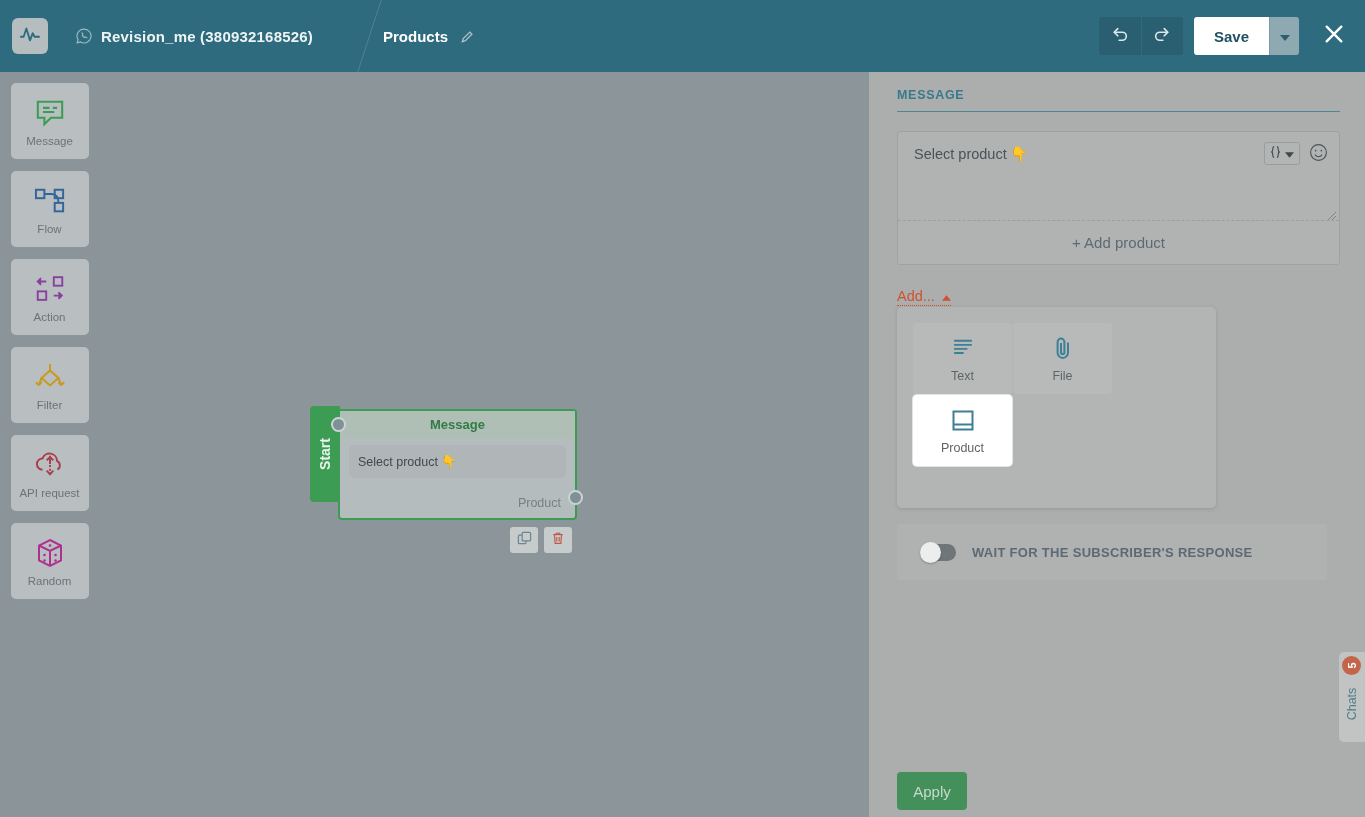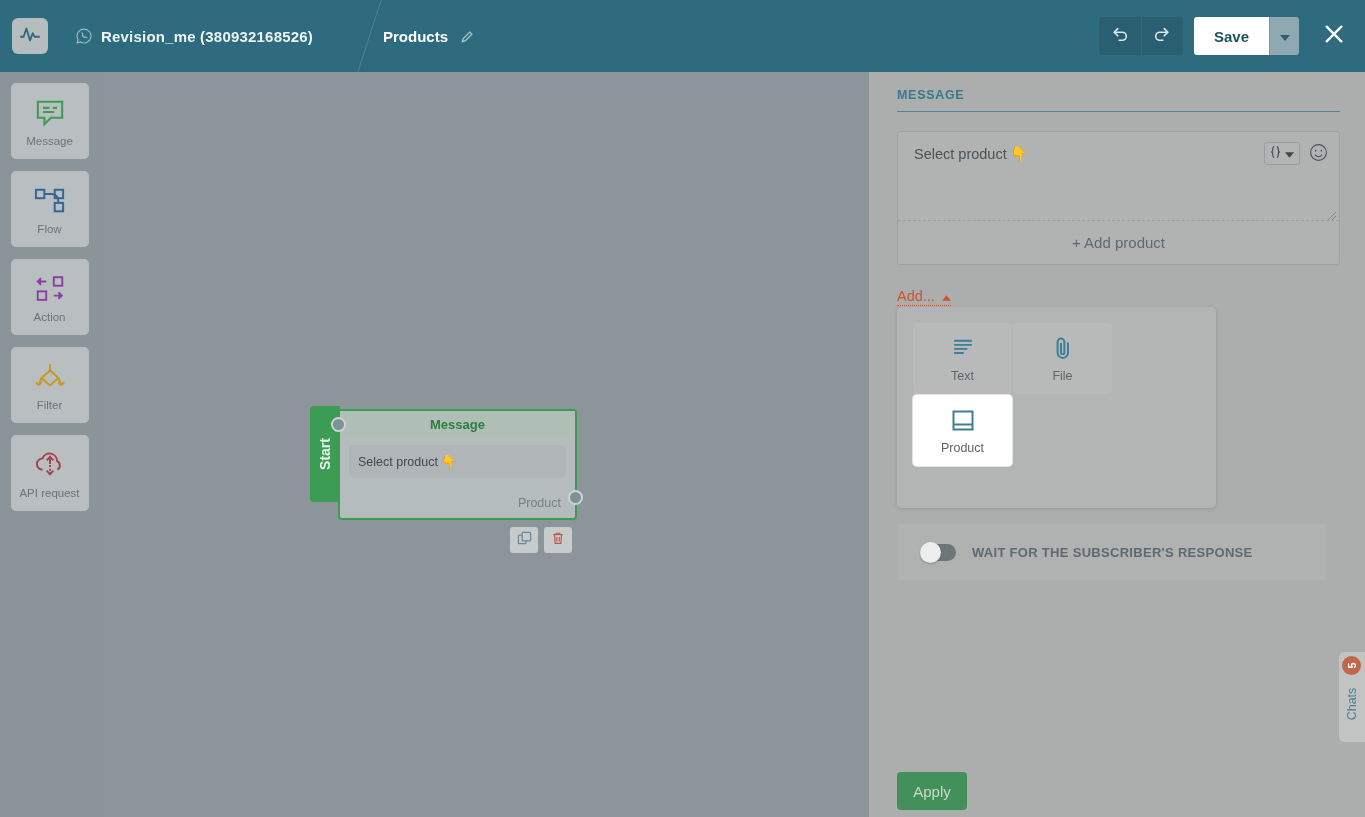--- a/index.html
+++ b/index.html
@@ -418,20 +418,34 @@
         <path d="M9 21a6 6 0 0 1 0-12 8 8 0 0 1 15.5 2.5A5.5 5.5 0 0 1 25 21"></path>
         <path d="M17 6v9M13.5 11L17 7.5l3.5 3.5"></path>
         <path d="M17 16v2M17 20v2M17 24v2" stroke-dasharray="2 2"></path>
         <path d="M13.5 22L17 26l3.5-4"></path>
       </svg>
     </div>
     <div class="tool-label">API request</div>
   </div>
 
 
+  <div class="tool-card">
+    <div class="tool-icon">
+      <svg width="32" height="32" viewBox="0 0 32 32" fill="none" stroke="#b0308f" stroke-width="2">
+        <path d="M16 3l11 5.5v15L16 29 5 23.5v-15z"></path>
+        <path d="M5 8.5L16 14l11-5.5M16 14v15"></path>
+        <circle cx="10.5" cy="18" r="1.3" fill="#b0308f" stroke="none"></circle>
+        <circle cx="10.5" cy="23.5" r="1.3" fill="#b0308f" stroke="none"></circle>
+        <circle cx="21.5" cy="18" r="1.3" fill="#b0308f" stroke="none"></circle>
+        <circle cx="21.5" cy="23.5" r="1.3" fill="#b0308f" stroke="none"></circle>
+        <circle cx="16" cy="8.5" r="1.3" fill="#b0308f" stroke="none"></circle>
+      </svg>
+    </div>
+    <div class="tool-label">Random</div>
+  </div>
 </div>
 
 <div class="panel">
   <div class="panel-inner">
 
     <div class="section-title">MESSAGE</div>
 
     <div class="msg-box">
       <div class="msg-text-area">
         <span>Select product 👇</span>

